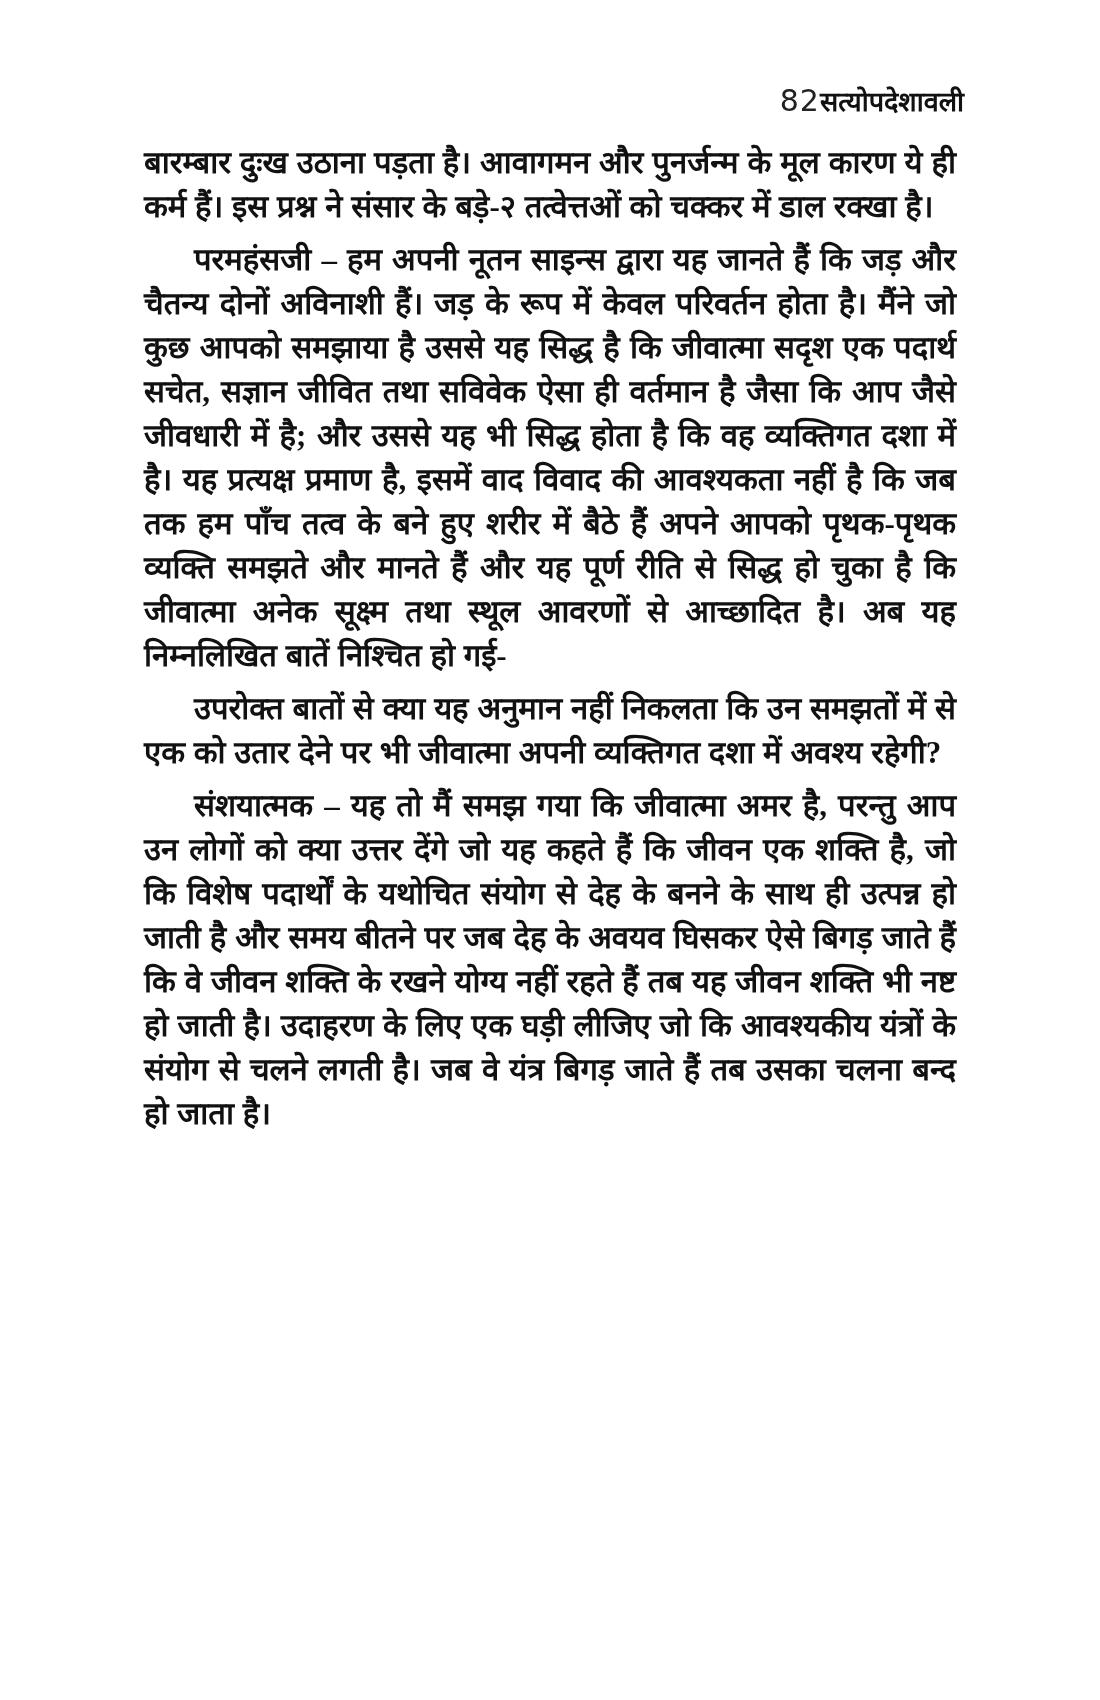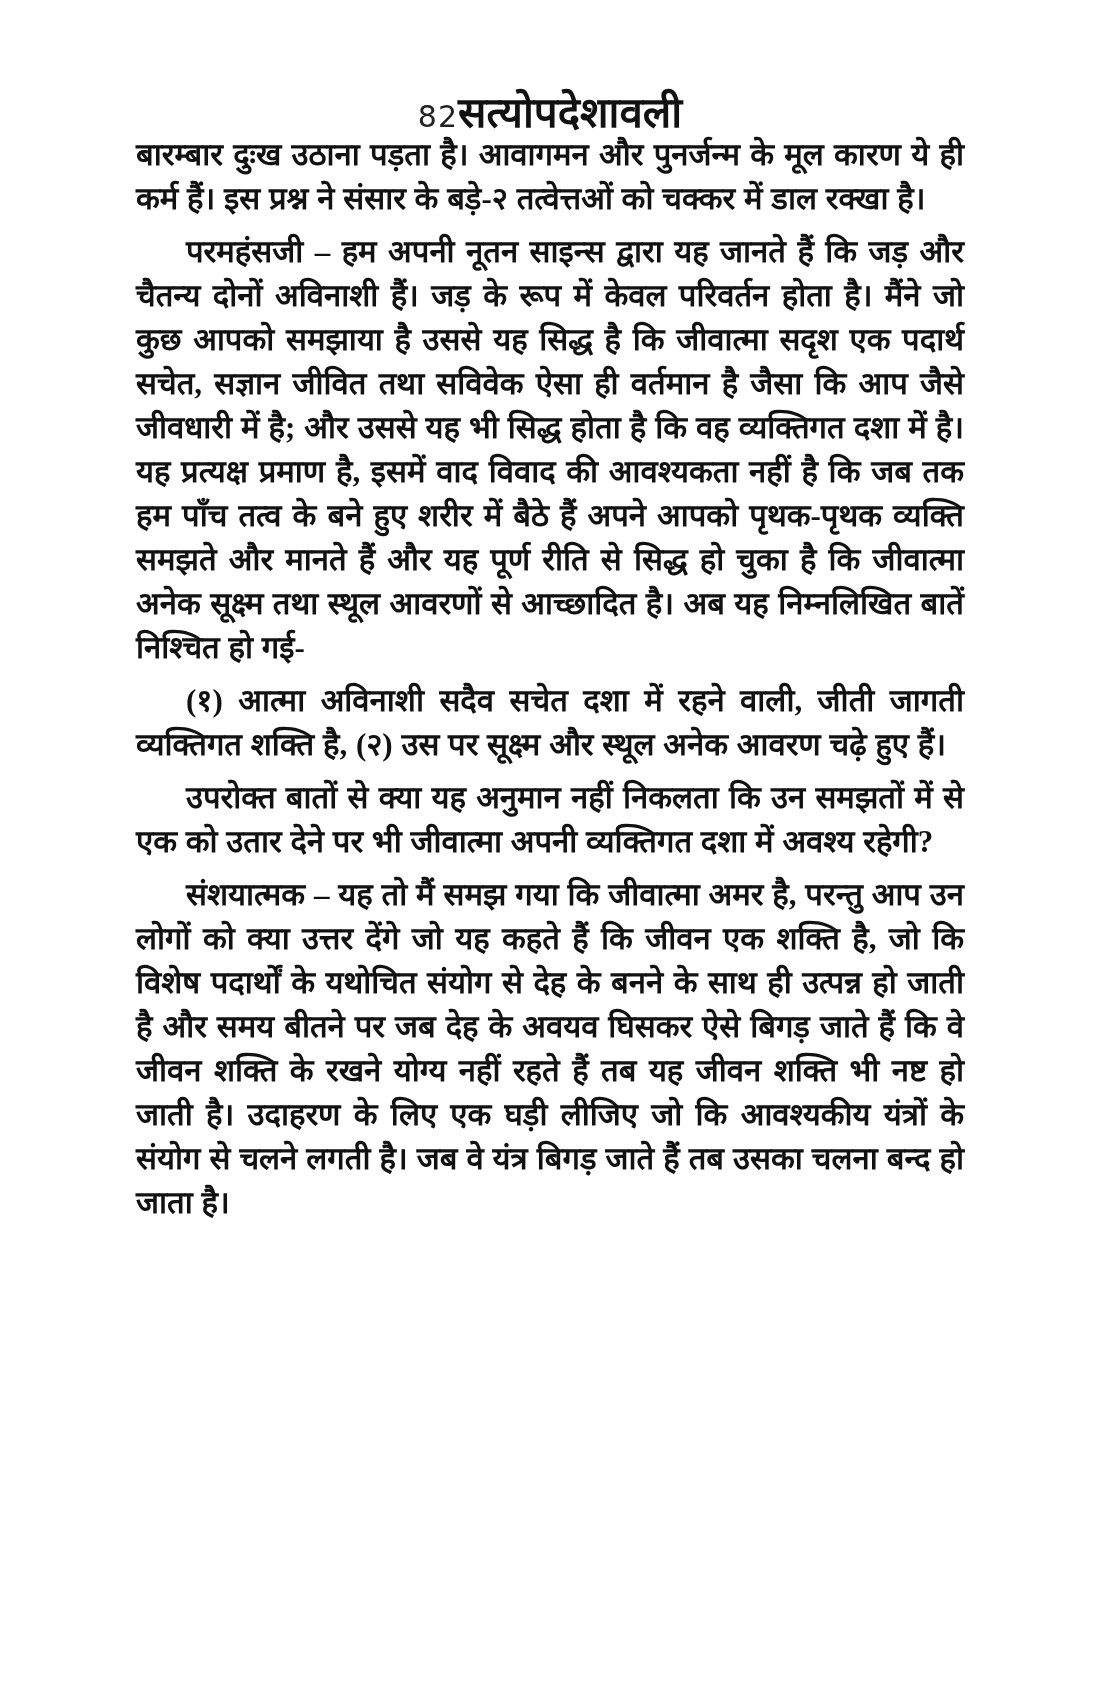--- a/index.html
+++ b/index.html
@@ -15,43 +15,43 @@
     color: #161616;
     font-family: "Liberation Serif", "DejaVu Serif", serif;
     overflow: hidden;
   }
   .header {
     position: absolute;
     top: 82px;
     left: 136px;
     width: 828px;
     display: flex;
-    justify-content: center;
+    justify-content: flex-end;
     align-items: baseline;
   }
   .page-num {
     font-family: "DejaVu Sans", "Liberation Sans", sans-serif;
     font-size: 30px;
     font-weight: 400;
     letter-spacing: 1px;
     color: #222222;
   }
   .book-title {
-    font-size: 42px;
+    font-size: 27px;
     font-weight: 700;
     color: #111111;
   }
   .body-text {
     position: absolute;
     top: 133px;
     left: 136px;
     width: 828px;
   }
   .para {
-    margin: 0;
+    margin: 8px;
     padding: 0;
     font-size: 31px;
     line-height: 44px;
     font-weight: 700;
     text-align: justify;
     text-indent: 50px;
     color: #111111;
     word-spacing: 1px;
   }
   .para + .para {
@@ -67,18 +67,17 @@
 <div class="page">
 
   <div class="header">
     <span class="page-num">82</span>
     <span class="book-title">सत्योपदेशावली</span>
   </div>
 
   <div class="body-text">
     <p class="para continuation">बारम्बार दुःख उठाना पड़ता है। आवागमन और पुनर्जन्म के मूल कारण ये ही कर्म हैं। इस प्रश्न ने संसार के बड़े-२ तत्वेत्तओं को चक्कर में डाल रक्खा है।</p>
     <p class="para">परमहंसजी – हम अपनी नूतन साइन्स द्वारा यह जानते हैं कि जड़ और चैतन्य दोनों अविनाशी हैं। जड़ के रूप में केवल परिवर्तन होता है। मैंने जो कुछ आपको समझाया है उससे यह सिद्ध है कि जीवात्मा सदृश एक पदार्थ सचेत, सज्ञान जीवित तथा सविवेक ऐसा ही वर्तमान है जैसा कि आप जैसे जीवधारी में है; और उससे यह भी सिद्ध होता है कि वह व्यक्तिगत दशा में है। यह प्रत्यक्ष प्रमाण है, इसमें वाद विवाद की आवश्यकता नहीं है कि जब तक हम पाँच तत्व के बने हुए शरीर में बैठे हैं अपने आपको पृथक-पृथक व्यक्ति समझते और मानते हैं और यह पूर्ण रीति से सिद्ध हो चुका है कि जीवात्मा अनेक सूक्ष्म तथा स्थूल आवरणों से आच्छादित है। अब यह निम्नलिखित बातें निश्चित हो गई-</p>
-    <p class="para">(१) आत्मा अविनाशी सदैव सचेत दशा में रहने वाली, जीती जागती व्यक्तिगत शक्ति है, (२) उस पर सूक्ष्म और स्थूल अनेक आवरण चढ़े हुए हैं।</p>
     <p class="para">उपरोक्त बातों से क्या यह अनुमान नहीं निकलता कि उन समझतों में से एक को उतार देने पर भी जीवात्मा अपनी व्यक्तिगत दशा में अवश्य रहेगी?</p>
     <p class="para">संशयात्मक – यह तो मैं समझ गया कि जीवात्मा अमर है, परन्तु आप उन लोगों को क्या उत्तर देंगे जो यह कहते हैं कि जीवन एक शक्ति है, जो कि विशेष पदार्थों के यथोचित संयोग से देह के बनने के साथ ही उत्पन्न हो जाती है और समय बीतने पर जब देह के अवयव घिसकर ऐसे बिगड़ जाते हैं कि वे जीवन शक्ति के रखने योग्य नहीं रहते हैं तब यह जीवन शक्ति भी नष्ट हो जाती है। उदाहरण के लिए एक घड़ी लीजिए जो कि आवश्यकीय यंत्रों के संयोग से चलने लगती है। जब वे यंत्र बिगड़ जाते हैं तब उसका चलना बन्द हो जाता है।</p>
   </div>
 
 </div>
 
 </body></html>

